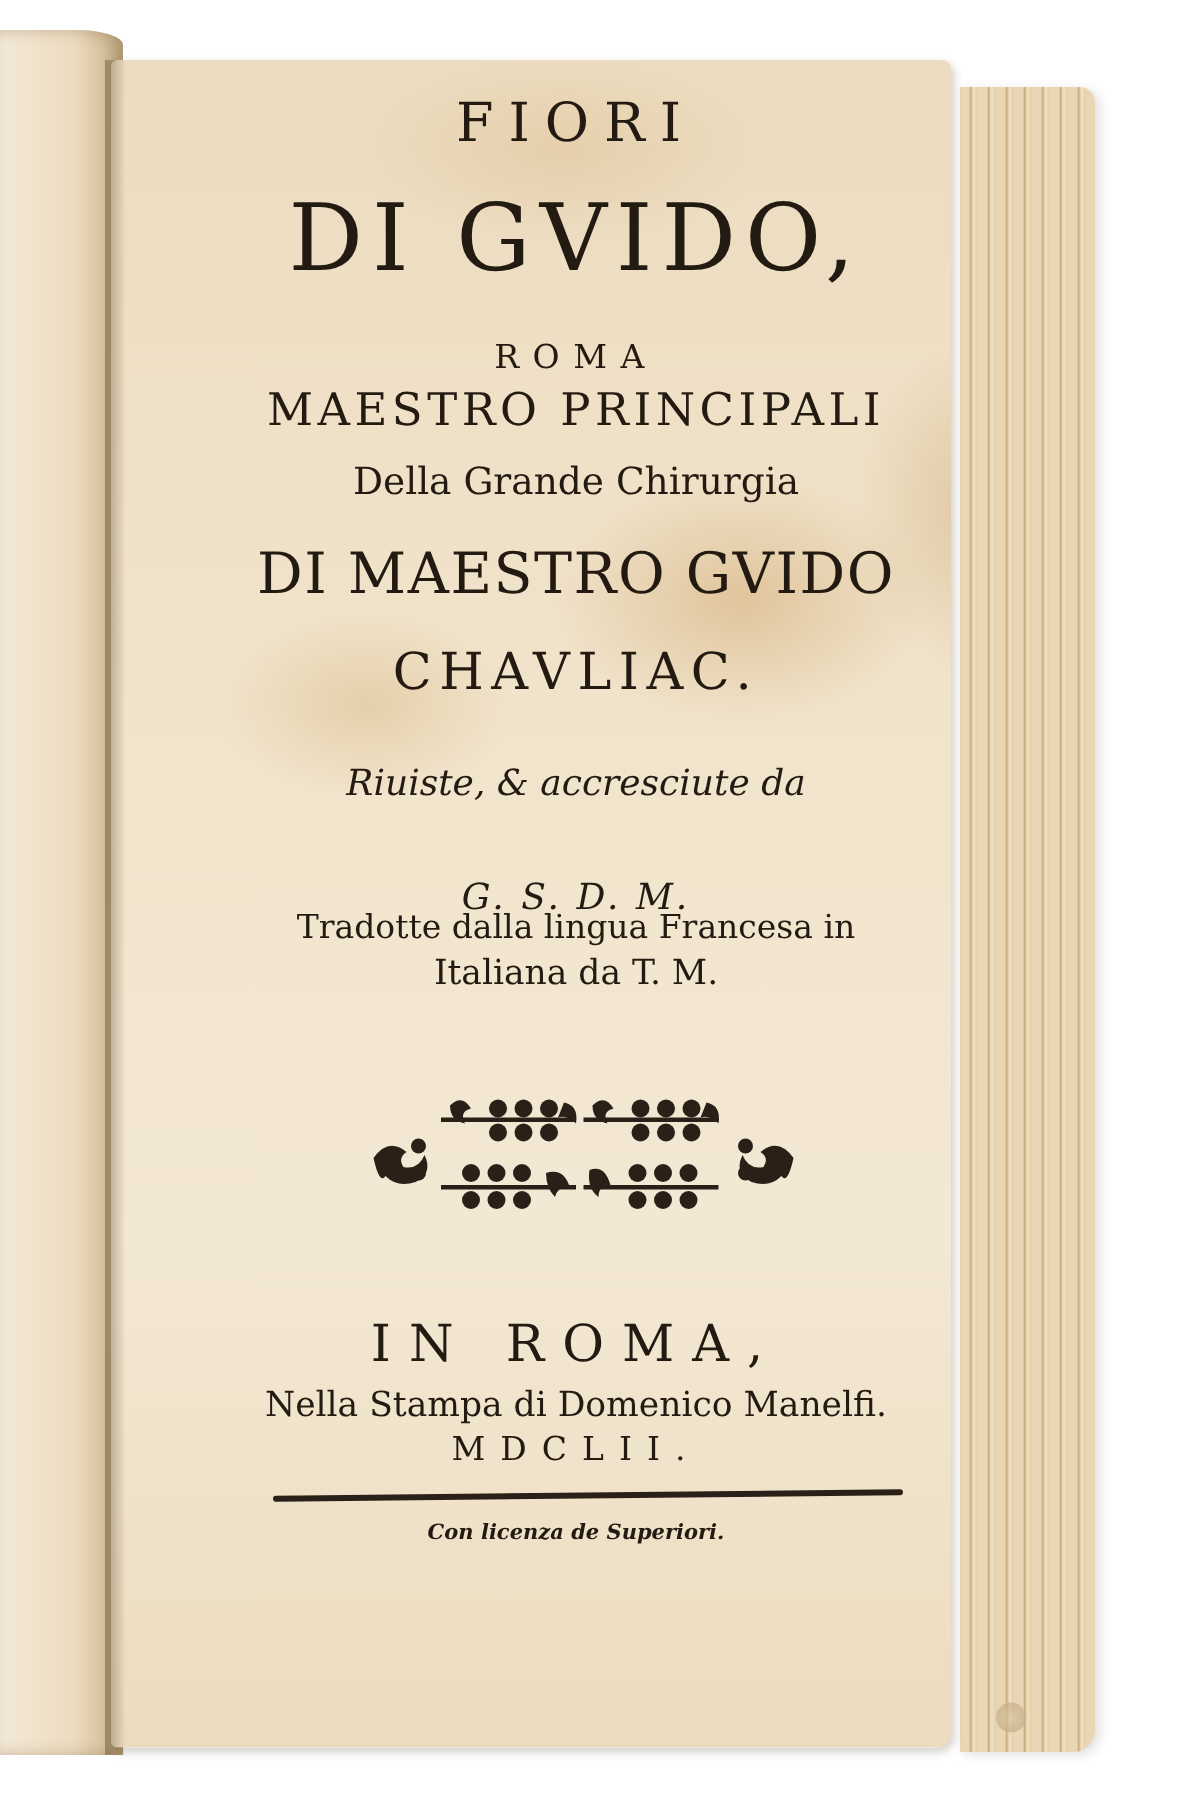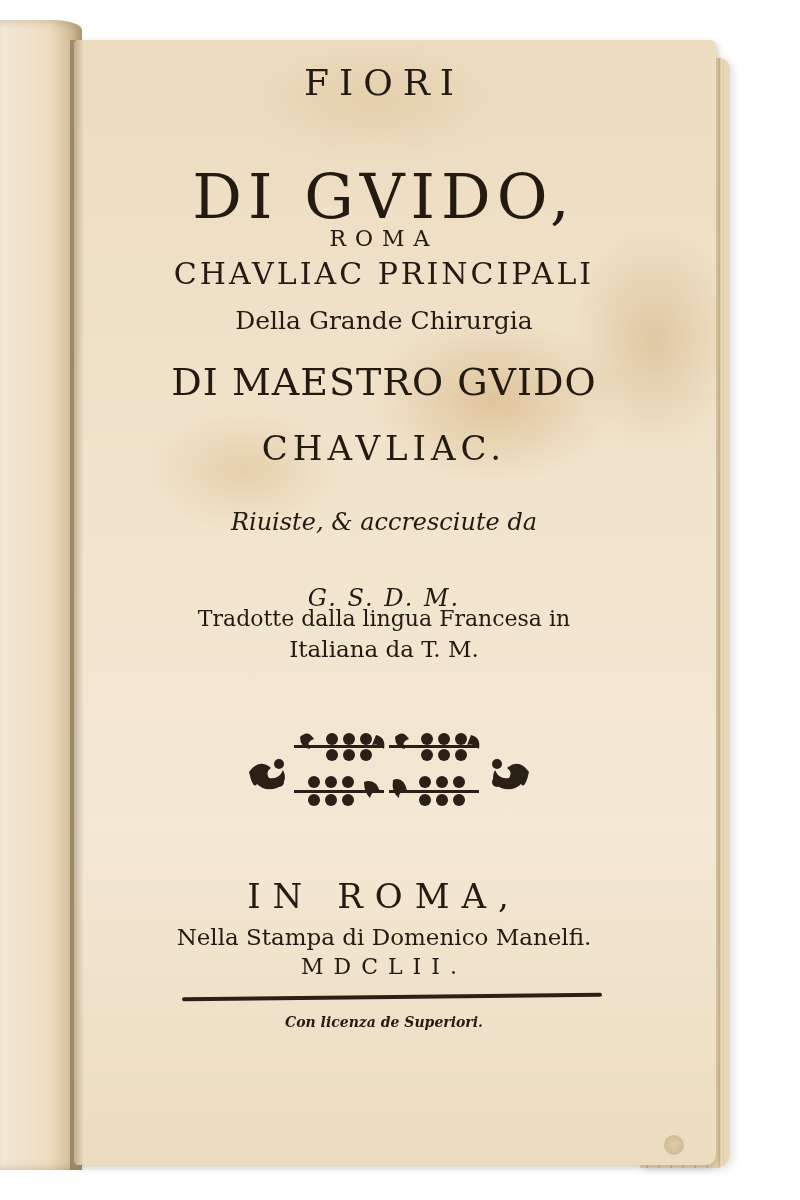--- a/index.html
+++ b/index.html
@@ -19,34 +19,34 @@
     position:absolute; left:640px; top:58px; width:90px; height:1110px;
     background:repeating-linear-gradient(90deg,#e8d6b4 0px,#e8d6b4 6px,#c9ae80 7px,#efe1c5 9px,#e3cfa9 12px);
     border-radius:0 10px 14px 0;
     box-shadow: 3px 2px 8px rgba(0,0,0,0.12);
   }
   .spine-shadow {
     position:absolute; left:70px; top:40px; width:14px; height:1130px;
     background:linear-gradient(90deg,rgba(90,70,40,0.45),rgba(90,70,40,0));
   }
   .title-page {
-    position:absolute; left:74px; top:40px; width:642px; height:1125px;
+    position:absolute; left:74px; top:40px; width:560px; height:1125px;
     background:
       radial-gradient(ellipse 180px 120px at 420px 360px, rgba(205,160,100,0.45), rgba(205,160,100,0) 70%),
       radial-gradient(ellipse 140px 90px at 170px 430px, rgba(210,170,110,0.35), rgba(210,170,110,0) 70%),
       radial-gradient(ellipse 120px 160px at 580px 300px, rgba(200,160,105,0.4), rgba(200,160,105,0) 70%),
       radial-gradient(ellipse 200px 90px at 300px 60px, rgba(215,180,130,0.35), rgba(215,180,130,0) 70%),
       linear-gradient(180deg,#ecdcc0 0%,#f1e4cc 40%,#f3e8d4 70%,#ecdcbf 100%);
     border-radius:4px 6px 10px 4px;
     box-shadow: 2px 3px 6px rgba(80,60,30,0.25);
   }
   .text-block { position:absolute; left:74px; top:40px; width:560px; text-align:center; color:#231a12; }
   .line { position:absolute; left:0; width:560px; text-align:center; white-space:nowrap; }
   .t-fiori { top:12px; font-size:36px; letter-spacing:10px; }
-  .t-guido { top:72px; font-size:62px; letter-spacing:6px;margin-top:38px; }
+  .t-guido { top:72px; font-size:62px; letter-spacing:6px; }
   .t-overo { top:176px; font-size:22px; letter-spacing:9px; }
   .t-sentenze { top:206px; font-size:30px; letter-spacing:3px; }
   .t-della { top:256px; font-size:25px; }
   .t-maestro { top:310px; font-size:38px; letter-spacing:1px; }
   .t-chauliac { top:378px; font-size:34px; letter-spacing:5px; }
   .t-riuiste { top:458px; font-size:24px; font-style:italic; }
   .t-gsdm { top:488px; font-size:24px; font-style:italic; letter-spacing:2px;margin-top:46px; }
   .t-tradotte { top:556px; font-size:22px; }
   .t-italiana { top:586px; font-size:23px; }
   .ornament { position:absolute; left:135px; top:676px; width:300px; height:90px; }
@@ -61,21 +61,21 @@
 <body>
 
 <div class="scene">
   <div class="left-page"></div>
   <div class="page-stack"></div>
   <div class="title-page">
     <div class="text-block" style="left:30px;top:10px;">
       <div class="line t-fiori">FIORI</div>
       <div class="line t-guido">DI GVIDO,</div>
       <div class="line t-overo">ROMA</div>
-      <div class="line t-sentenze">CHAVLIAC PRINCIPALI</div>
+      <div class="line t-sentenze">MAESTRO PRINCIPALI</div>
       <div class="line t-della">Della Grande Chirurgia</div>
       <div class="line t-maestro">DI MAESTRO GVIDO</div>
       <div class="line t-chauliac">CHAVLIAC.</div>
       <div class="line t-riuiste">Riuiste, &amp; accresciute da</div>
       <div class="line t-gsdm">G. S. D. M.</div>
       <div class="line t-tradotte">Tradotte dalla lingua Francesa in</div>
       <div class="line t-italiana">Italiana da T. M.</div>
 
       <svg class="ornament" viewBox="0 0 300 90">
         <g fill="#2a2018">

